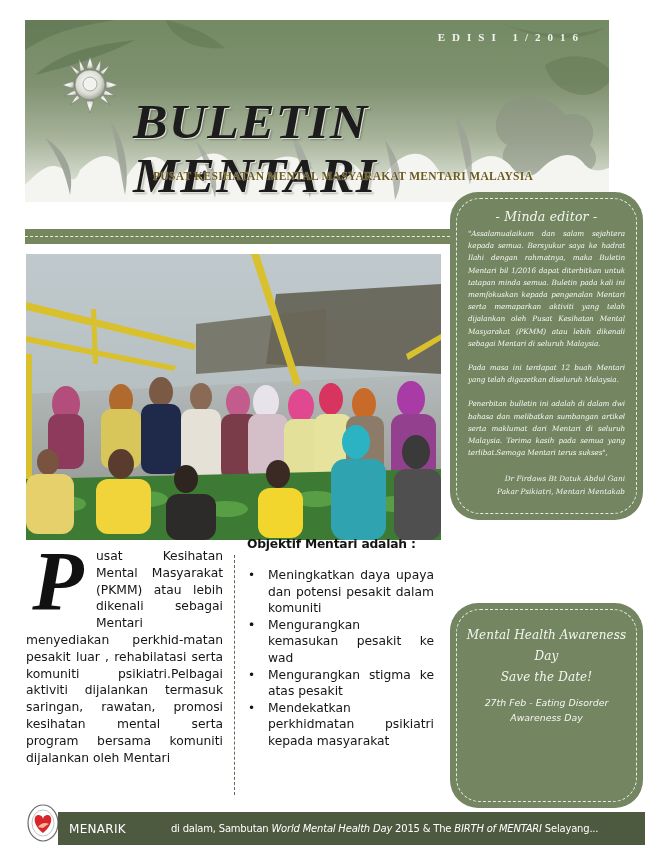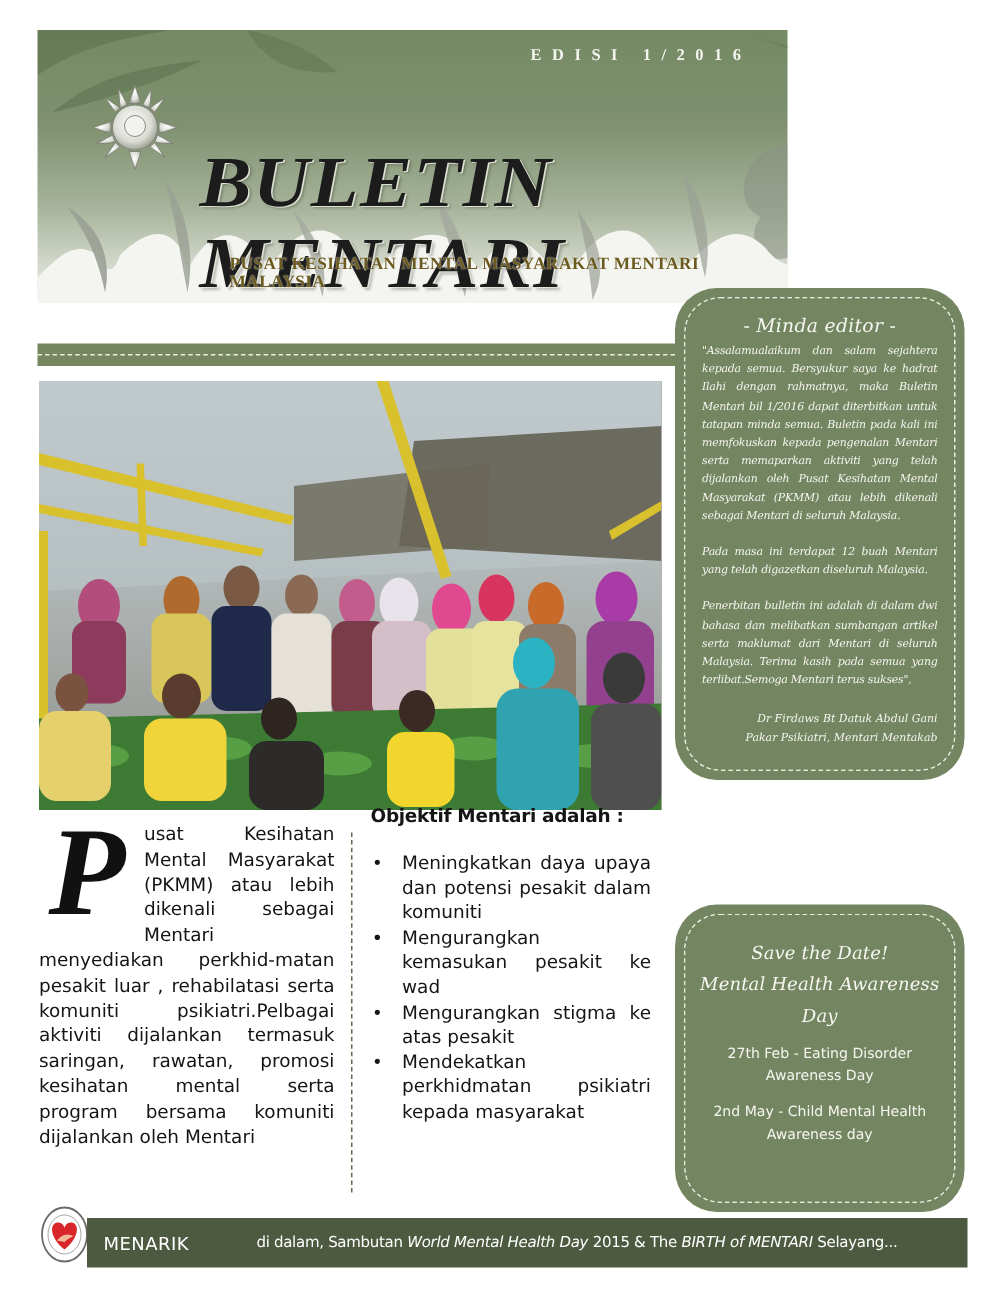--- a/index.html
+++ b/index.html
@@ -1,21 +1,21 @@
 <!DOCTYPE html>
 <html><head>
 <meta charset="utf-8">
 <style>
   * { box-sizing: border-box; margin: 0; padding: 0; }
   html, body { width: 666px; height: 863px; background: #ffffff; overflow: hidden; }
   body { position: relative; font-family: "Liberation Sans", sans-serif; color: #111; }
 
   
   .masthead {
-    position: absolute; left: 25px; top: 20px; width: 500px; height: 182px;
+    position: absolute; left: 25px; top: 20px; width: 584px; height: 182px;
     background: linear-gradient(180deg, #738a63 0%, #7f9170 35%, #a7b39a 65%, #dfe3d9 92%, #f3f4f0 100%);
     overflow: hidden;
   }
   .masthead svg.decor { position: absolute; left: 0; top: 0; }
   .edition {
     position: absolute; right: 24px; top: 11px;
     font-family: "Liberation Serif", serif; font-weight: bold; font-size: 11px;
     color: #f4f4ef; letter-spacing: 7px;
   }
   .sun { position: absolute; left: 35px; top: 35px; width: 60px; height: 60px; }
@@ -101,21 +101,21 @@
   }
 
   .date-box { left: 450px; top: 603px; width: 193px; height: 205px; }
   .date-box .content { position: absolute; left: 10px; right: 10px; top: 22px; text-align: center; }
   .date-box h4 {
     font-family: "DejaVu Serif", serif; font-style: italic; font-weight: normal;
     font-size: 12px; line-height: 21px; letter-spacing: 0.1px;
   }
   .date-box .events { margin-top: 8px; }
   .date-box .event {
-    font-family: "DejaVu Sans", sans-serif; font-size: 9.4px; line-height: 14.5px;
+    font-family: "DejaVu Sans", sans-serif; font-style: italic; font-size: 9.4px; line-height: 14.5px;
     margin-bottom: 10px;
   }
 
   
   .footer-logo { position: absolute; left: 27px; top: 803px; width: 32px; height: 40px; }
   .footer-bar {
     position: absolute; left: 58px; top: 812px; width: 587px; height: 33px;
     background: #4e5a40; color: #ffffff; display: flex; align-items: center; padding-left: 11px;
     white-space: nowrap; overflow: hidden;
   }
@@ -281,25 +281,24 @@
     <div class="sign">
       <div>Dr Firdaws Bt Datuk Abdul Gani</div>
       <div>Pakar Psikiatri, Mentari Mentakab</div>
     </div>
   </div>
 </div>
 
 <div class="side-box date-box">
   <div class="inner"></div>
   <div class="content">
+    <h4>Mental Health Awareness Day</h4>
     <h4>Save the Date!</h4>
-    <h4>Mental Health Awareness Day</h4>
     <div class="events">
       <div class="event">27th Feb - Eating Disorder Awareness Day</div>
-      <div class="event">2nd May - Child Mental Health Awareness day</div>
     </div>
   </div>
 </div>
 
 <svg class="footer-logo" viewBox="0 0 32 40">
   <ellipse cx="16" cy="20" rx="15" ry="18" fill="#ffffff" stroke="#6a6a6a" stroke-width="1.2"></ellipse>
   <ellipse cx="16" cy="20" rx="11" ry="13" fill="none" stroke="#9a9a9a" stroke-width="0.6"></ellipse>
   <path d="M16,30 C6,22 6,13 11,12 C14,11.5 16,14 16,16 C16,14 18,11.5 21,12 C26,13 26,22 16,30 Z" fill="#d8262a"></path>
   <path d="M11,24 C14,20 18,19 22,21 C20,22 18,23 16,25 Z" fill="#f2b89a"></path>
 </svg>

